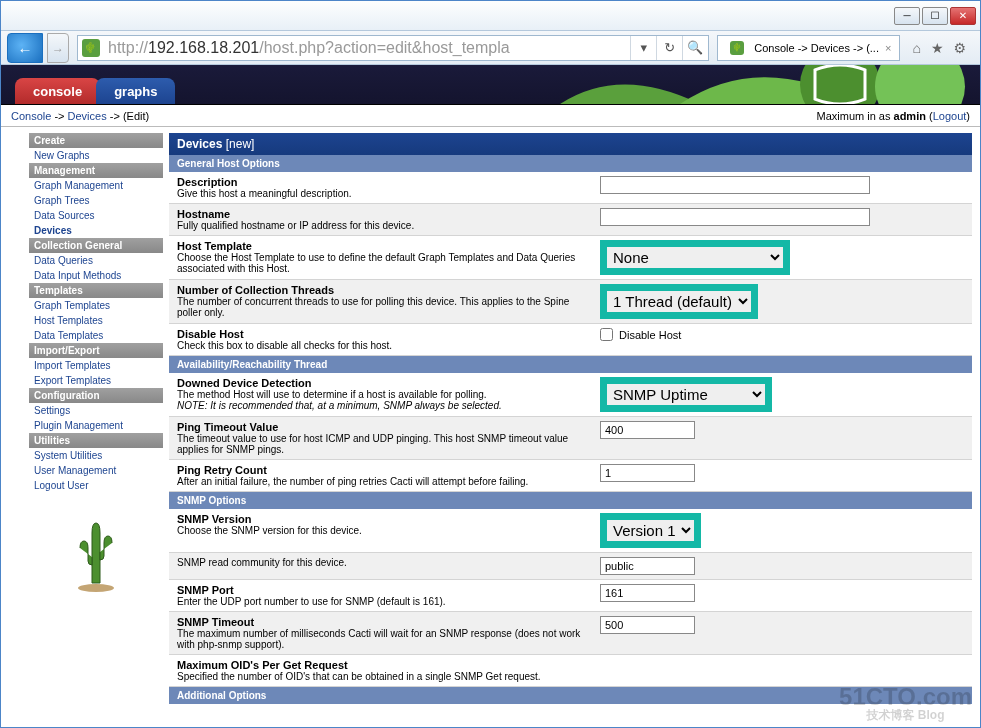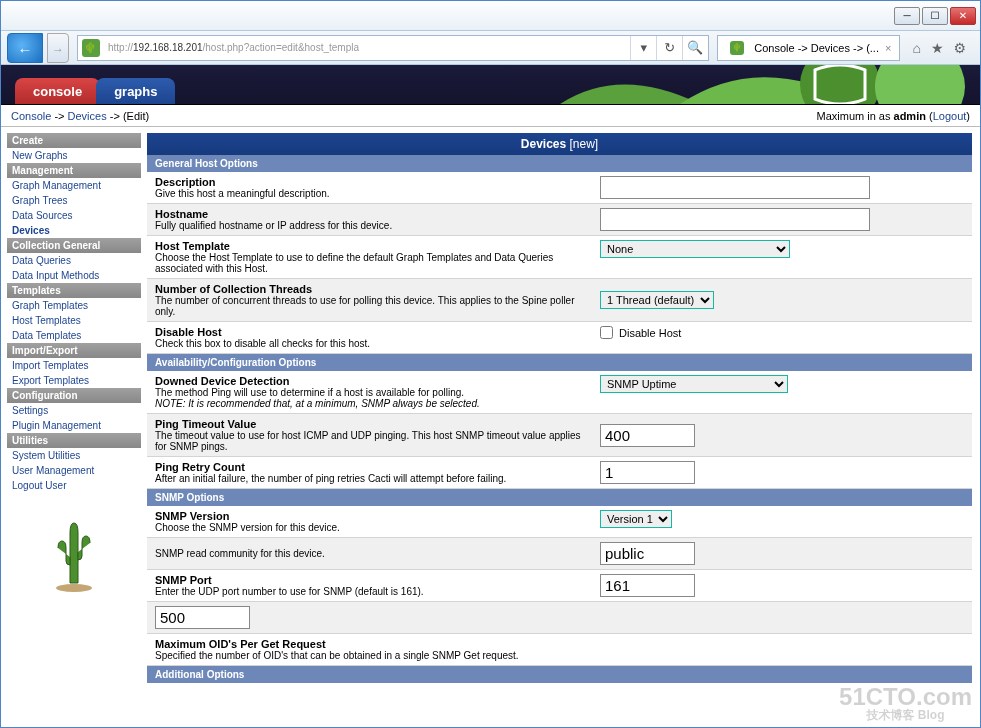--- a/index.html
+++ b/index.html
@@ -8,61 +8,61 @@
 .browser-window { width: 981px; height: 728px; border: 1px solid #4c85c8; background: #fff; position: relative; }
 .browser-titlebar { height: 30px; background: linear-gradient(#fdfefe, #e8f0f7); border-bottom: 1px solid #b4c8dc; display: flex; justify-content: flex-end; align-items: center; padding: 0 4px; gap: 2px; }
 .win-btn { width: 26px; height: 18px; border: 1px solid #888; background: linear-gradient(#f4f7fa,#d7e3ef); border-radius: 2px; display: flex; align-items: center; justify-content: center; font-size: 10px; cursor: pointer; }
 .win-close { background: linear-gradient(#e57373,#c62828); color: #fff; border-color: #a33; }
 
 .browser-toolbar { height: 34px; background: linear-gradient(#f4f7fa,#e4ecf4); border-bottom: 1px solid #b4c8dc; display: flex; align-items: center; padding: 0 6px; gap: 4px; }
 .nav-back { width: 36px; height: 30px; border-radius: 4px 0 0 4px; background: radial-gradient(circle at 40% 40%,#5db3f5,#1a6fbf); display: flex; align-items: center; justify-content: center; color: #fff; font-size: 15px; cursor: pointer; border: 1px solid #1a6fbf; }
 .nav-fwd { width: 22px; height: 30px; border-radius: 0 4px 4px 0; background: linear-gradient(#f4f7fa,#d7e3ef); border: 1px solid #aaa; display: flex; align-items: center; justify-content: center; color: #999; font-size: 12px; }
 .addr-bar { flex: 1; height: 26px; display: flex; align-items: center; border: 1px solid #9fb8cf; background: #fff; margin-left: 4px; }
 .addr-icon { width: 18px; height: 18px; margin: 0 4px; background: #5a9e3f; border-radius: 3px; display: flex; align-items: center; justify-content: center; color: #fff; font-size: 10px; }
-.addr-input { flex: 1; border: none; outline: none; padding: 0 4px; font-size: 10px; color: #333; }
+.addr-input { flex: 1; border: none; outline: none; padding: 0 4px; font-size: 16px; color: #333; }
 .addr-input .grey { color: #999; }
 .addr-btn { width: 26px; height: 24px; display: flex; align-items: center; justify-content: center; color: #555; cursor: pointer; border-left: 1px solid #cfd8e1; font-size: 13px; }
 .tab-bar { display: flex; align-items: center; margin-left: 4px; }
 .browser-tab { height: 26px; border: 1px solid #9fb8cf; background: #fff; padding: 0 8px; display: flex; align-items: center; gap: 6px; font-size: 11px; min-width: 180px; }
 .toolbar-icons { display: flex; gap: 10px; margin: 0 8px; color: #666; font-size: 14px; }
 
 .app { position: relative; height: calc(100% - 64px); overflow: hidden; }
 .app-header { height: 40px; background: linear-gradient(#1a1a3a,#14142e); position: relative; border-bottom: 1px solid #000; }
 .header-decor { position:absolute; right:0; top:0; bottom:0; width:420px; overflow:hidden; }
 .header-decor svg { width:100%; height:100%; }
 .tabs { position: absolute; left: 14px; bottom: 0; display: flex; gap: 0; }
 .app-tab { padding: 6px 18px 5px; border-radius: 8px 8px 0 0; color: #fff; font-weight: bold; font-size: 13px; cursor: pointer; }
 .app-tab.console { background: linear-gradient(#d94545,#b32b2b); }
 .app-tab.graphs { background: linear-gradient(#2d5cad,#1d4490); margin-left: -4px; }
 
 .crumb-bar { height: 22px; border-bottom: 1px solid #bbb; padding: 0 10px; display: flex; align-items: center; justify-content: space-between; background: #fff; }
 .crumb-bar a { color: #1d4490; text-decoration: none; }
 
-.app-body { display: flex; height: calc(100% - 62px); overflow: hidden; }
+.app-body { display: flex; height: calc(100% - 62px); overflow: hidden; padding-left: 22px; }
 
 .sidebar { width: 146px; padding: 6px; }
 .side-header { background: linear-gradient(#a0a0a0,#888); color: #fff; font-weight: bold; padding: 2px 5px; font-size: 10px; }
 .side-link { display: block; padding: 2px 5px; color: #1d4490; text-decoration: none; font-size: 10px; }
 .side-link.active { font-weight: bold; }
 .cactus { margin-top: 20px; text-align: center; }
 
 .main { flex: 1; padding: 6px 8px 6px 0; overflow-y: auto; }
-.panel-title { background: linear-gradient(#1d4490,#163a7d); color: #fff; font-weight: bold; padding: 4px 8px; font-size: 12px; text-align: center; }
+.panel-title { background: linear-gradient(#1d4490,#163a7d); color: #fff; font-weight: bold; padding: 4px 8px; font-size: 12px; }
 .panel-title .new { font-weight: normal; }
 .section-header { background: #6d88b8; color: #fff; font-weight: bold; padding: 3px 8px; font-size: 10px; }
 
 .form-row { display: flex; border-bottom: 1px solid #d4d4d4; }
-.form-row.alt { background: #f0f0f0; align-items: center; }
+.form-row.alt { background: #f0f0f0; }
 .form-label { flex: 1; padding: 4px 8px; }
 .form-label .lbl { font-weight: bold; }
 .form-label .desc { font-size: 10px; }
 .form-label .note { font-style: italic; font-size: 10px; }
 .form-input { width: 380px; padding: 4px 8px; display: flex; align-items: flex-start; }
-.form-input input[type=text] { border: 1px solid #888; padding: 2px 4px; font-size: 15px; }
-.form-input select { border: 1px solid #14b8a6; padding: 1px 2px; font-size: 11px; background: #efefef; }
+.form-input input[type=text] { border: 1px solid #888; padding: 2px 4px; font-size: 11px; }
+.form-input select { border: 7px solid #14b8a6; padding: 1px 2px; font-size: 15px; background: #efefef; }
 .wide-input { width: 270px; }
 .med-input { width: 95px; }
 .checkbox-wrap { display: flex; align-items: center; gap: 6px; }
 
 .watermark { position: absolute; right: 8px; bottom: 6px; color: rgba(0,0,0,0.18); font-size: 24px; font-weight: bold; font-family: Arial; text-align: center; line-height: 1; pointer-events:none; }
 .watermark .sub { font-size: 12px; display: block; }
 </style>
 </head>
 <body>
 
@@ -216,30 +216,30 @@
               <div class="desc">Check this box to disable all checks for this host.</div>
             </div>
             <div class="form-input">
               <label class="checkbox-wrap">
                 <input type="checkbox" style="">
                 <span>Disable Host</span>
               </label>
             </div>
           </div>
 
-        <div class="section-header">Availability/Configuration Options</div>
+        <div class="section-header">Availability/Reachability Thread</div>
 
         <div class="form-row">
             <div class="form-label">
               <div class="lbl">Downed Device Detection</div>
-              <div class="desc">The method Ping will use to determine if a host is available for polling.</div>
+              <div class="desc">The method Host will use to determine if a host is available for polling.</div>
               <div class="note">NOTE: It is recommended that, at a minimum, SNMP always be selected.</div>
             </div>
             <div class="form-input">
-              <select style="width:188px"><option>SNMP Uptime</option></select>
+              <select style="width:172px"><option>SNMP Uptime</option></select>
             </div>
           </div>
 
         <div class="form-row alt">
             <div class="form-label">
               <div class="lbl">Ping Timeout Value</div>
               <div class="desc">The timeout value to use for host ICMP and UDP pinging. This host SNMP timeout value applies for SNMP pings.</div>
             </div>
             <div class="form-input">
               <input type="text" class="med-input" value="400" style="">
@@ -281,20 +281,24 @@
             <div class="form-label">
               <div class="lbl">SNMP Port</div>
               <div class="desc">Enter the UDP port number to use for SNMP (default is 161).</div>
             </div>
             <div class="form-input">
               <input type="text" class="med-input" value="161" style="">
             </div>
           </div>
 
         <div class="form-row alt">
+            <div class="form-label">
+              <div class="lbl">SNMP Timeout</div>
+              <div class="desc">The maximum number of milliseconds Cacti will wait for an SNMP response (does not work with php-snmp support).</div>
+            </div>
             <div class="form-input">
               <input type="text" class="med-input" value="500" style="">
             </div>
           </div>
 
         <div class="form-row">
             <div class="form-label">
               <div class="lbl">Maximum OID's Per Get Request</div>
               <div class="desc">Specified the number of OID's that can be obtained in a single SNMP Get request.</div>
             </div>

